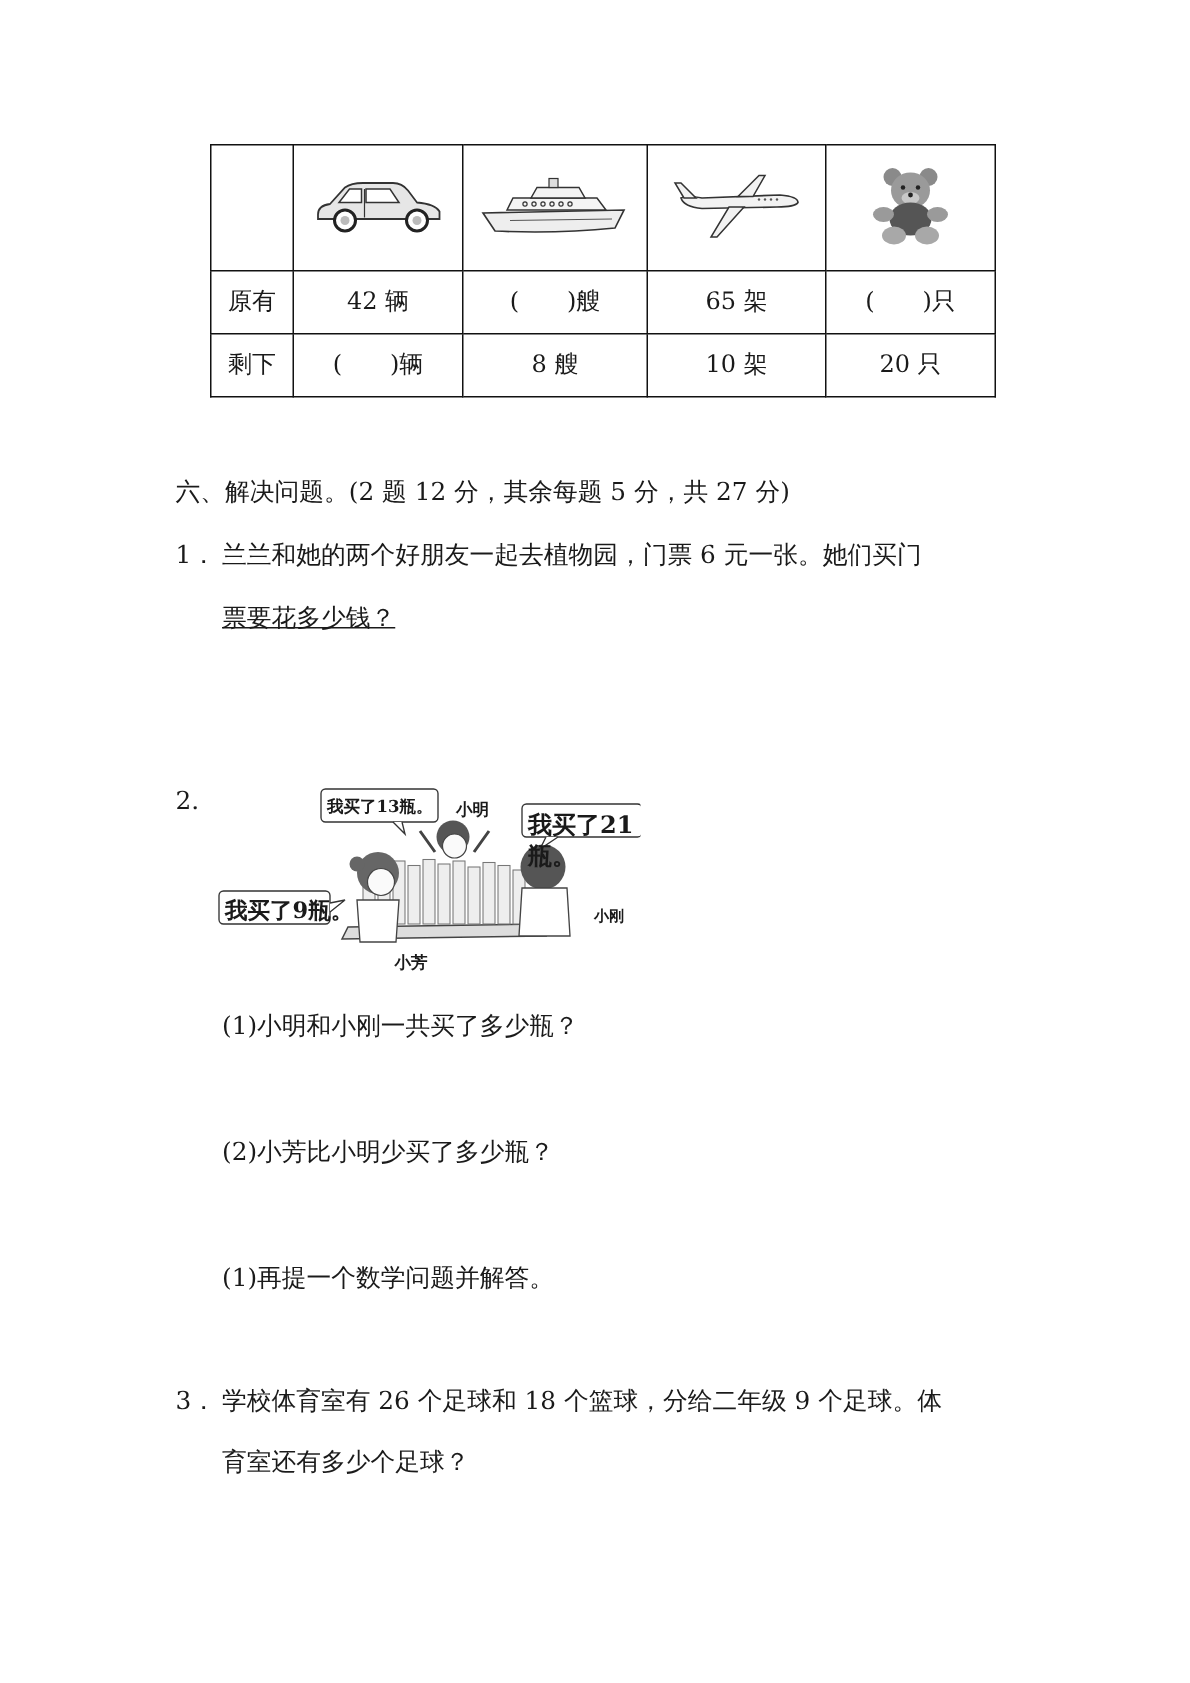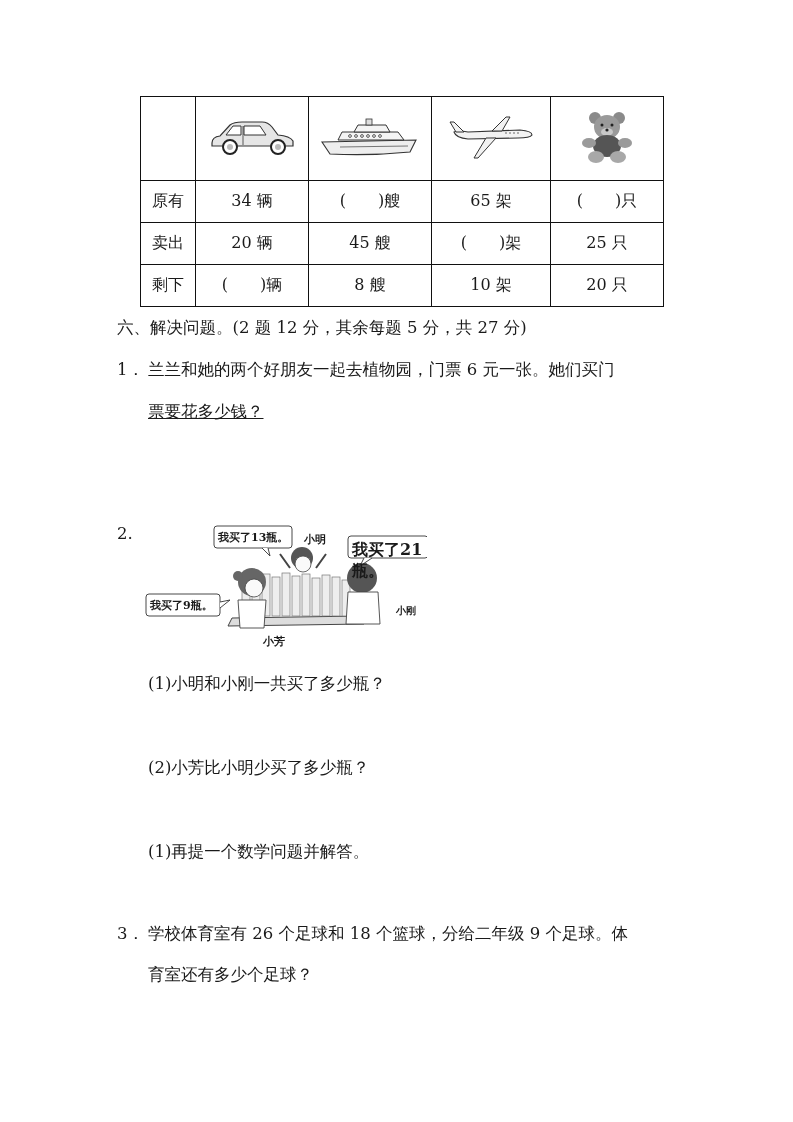--- a/index.html
+++ b/index.html
@@ -94,31 +94,24 @@
         <ellipse cx="28" cy="36" rx="14" ry="11" fill="#555"></ellipse>
         <ellipse cx="10" cy="33" rx="7" ry="5" fill="#9a9a9a"></ellipse>
         <ellipse cx="46" cy="33" rx="7" ry="5" fill="#9a9a9a"></ellipse>
         <ellipse cx="17" cy="47" rx="8" ry="6" fill="#a8a8a8"></ellipse>
         <ellipse cx="39" cy="47" rx="8" ry="6" fill="#a8a8a8"></ellipse>
       </svg>
     </td>
   </tr>
   <tr class="row">
     <td class="rowlabel">原有</td>
-    <td>34 辆</td>
+    <td>42 辆</td>
     <td class="blank-paren">(　　)艘</td>
     <td>65 架</td>
     <td class="blank-paren">(　　)只</td>
-  </tr>
-  <tr class="row">
-    <td class="rowlabel">卖出</td>
-    <td>20 辆</td>
-    <td>45 艘</td>
-    <td class="blank-paren">(　　)架</td>
-    <td>25 只</td>
   </tr>
   <tr class="row">
     <td class="rowlabel">剩下</td>
     <td class="blank-paren">(　　)辆</td>
     <td>8 艘</td>
     <td>10 架</td>
     <td>20 只</td>
   </tr>
 </tbody>
   </table>
@@ -163,21 +156,21 @@
 
     <rect x="72" y="6" width="78" height="22" rx="3" fill="#fff" stroke="#333" stroke-width="0.9"></rect>
     <path d="M120 28 L128 36 L126 28" fill="#fff" stroke="#333" stroke-width="0.9"></path>
     <rect x="206" y="16" width="80" height="22" rx="3" fill="#fff" stroke="#333" stroke-width="0.9"></rect>
     <path d="M222 38 L218 46 L230 38" fill="#fff" stroke="#333" stroke-width="0.9"></path>
     <rect x="4" y="74" width="74" height="22" rx="3" fill="#fff" stroke="#333" stroke-width="0.9"></rect>
     <path d="M78 82 L88 80 L78 88" fill="#fff" stroke="#333" stroke-width="0.9"></path>
   </svg>
   <div class="abs" style="left:76px; top:10px; font-size:11px;">我买了13瓶。</div>
   <div class="abs" style="left:210px; top:20px; font-size:16px;">我买了21瓶。</div>
-  <div class="abs" style="left:8px; top:78px; font-size:11px;">我买了9瓶。</div>
+  <div class="abs" style="left:8px; top:78px; font-size:15px;">我买了9瓶。</div>
   <div class="abs" style="left:162px; top:12px; font-size:11px;text-align:right;">小明</div>
   <div class="abs" style="left:254px; top:84px; font-size:10px;">小刚</div>
   <div class="abs" style="left:94px; top:114px; font-size:11px;margin-left:27px;">小芳</div>
 </div>
 
 <div class="abs line" style="left:148px; top:674px;">(1)小明和小刚一共买了多少瓶？</div>
 <div class="abs line" style="left:148px; top:758px;">(2)小芳比小明少买了多少瓶？</div>
 <div class="abs line" style="left:148px; top:842px;">(1)再提一个数学问题并解答。</div>
 
 <div class="abs line" style="left:117px; top:924px;">3．</div>

